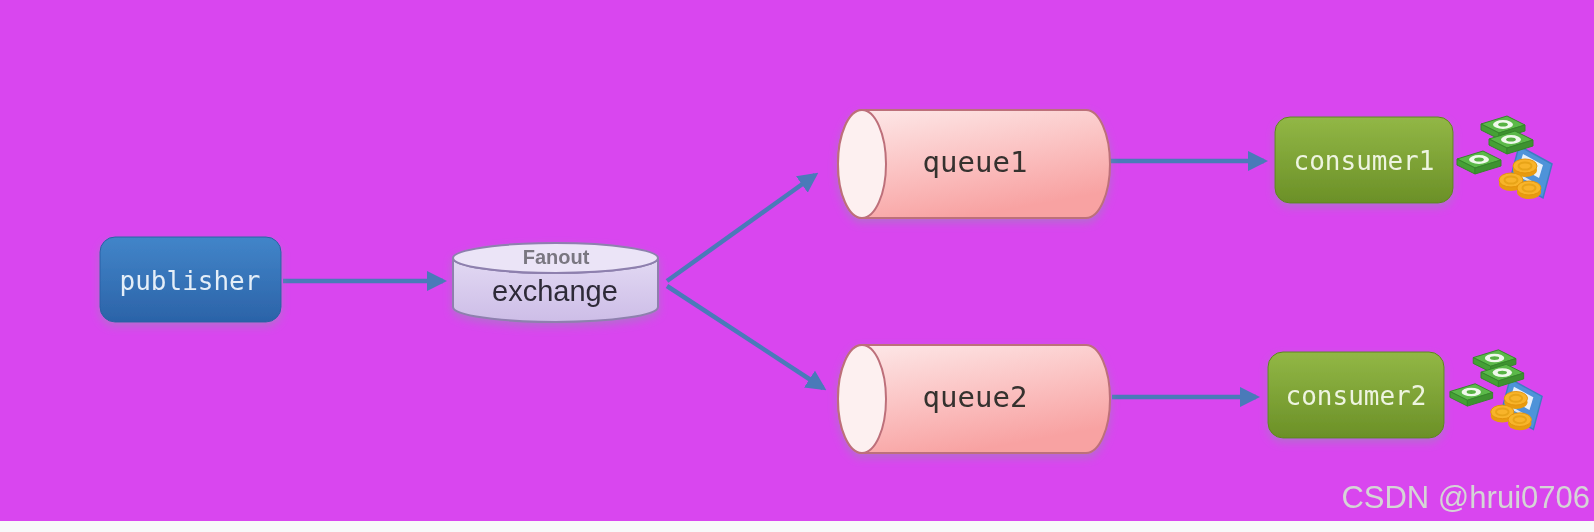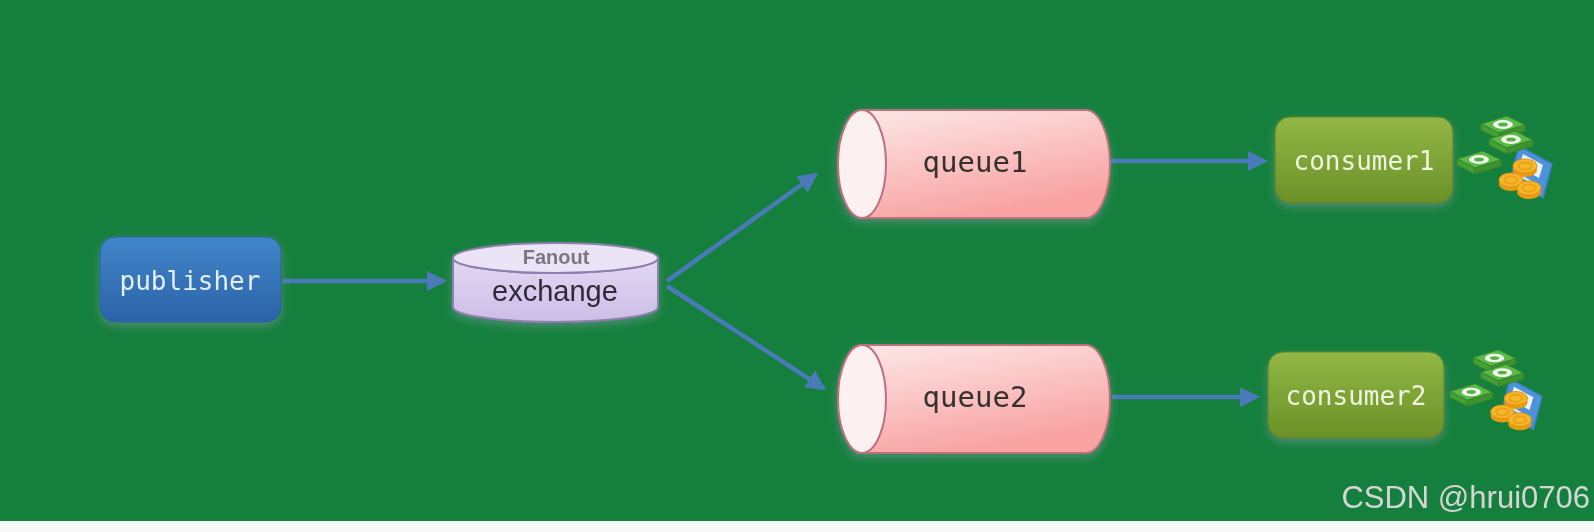--- a/index.html
+++ b/index.html
@@ -1,19 +1,19 @@
 <!DOCTYPE html>
 <html><head>
 <meta charset="utf-8">
 <style>
   html,body{margin:0;padding:0;background:#ffffff;}
   .canvas{
     position:relative;
     width:1594px;height:532px;
-    background:#15803d;
+    background:#d946ef;
     overflow:hidden;
     font-family:"Liberation Sans",sans-serif;
   }
   svg{display:block;}
   text{user-select:none;}
   .node-label{
     font-family:"DejaVu Sans Mono",monospace;
     text-anchor:middle;
     dominant-baseline:central;
   }

